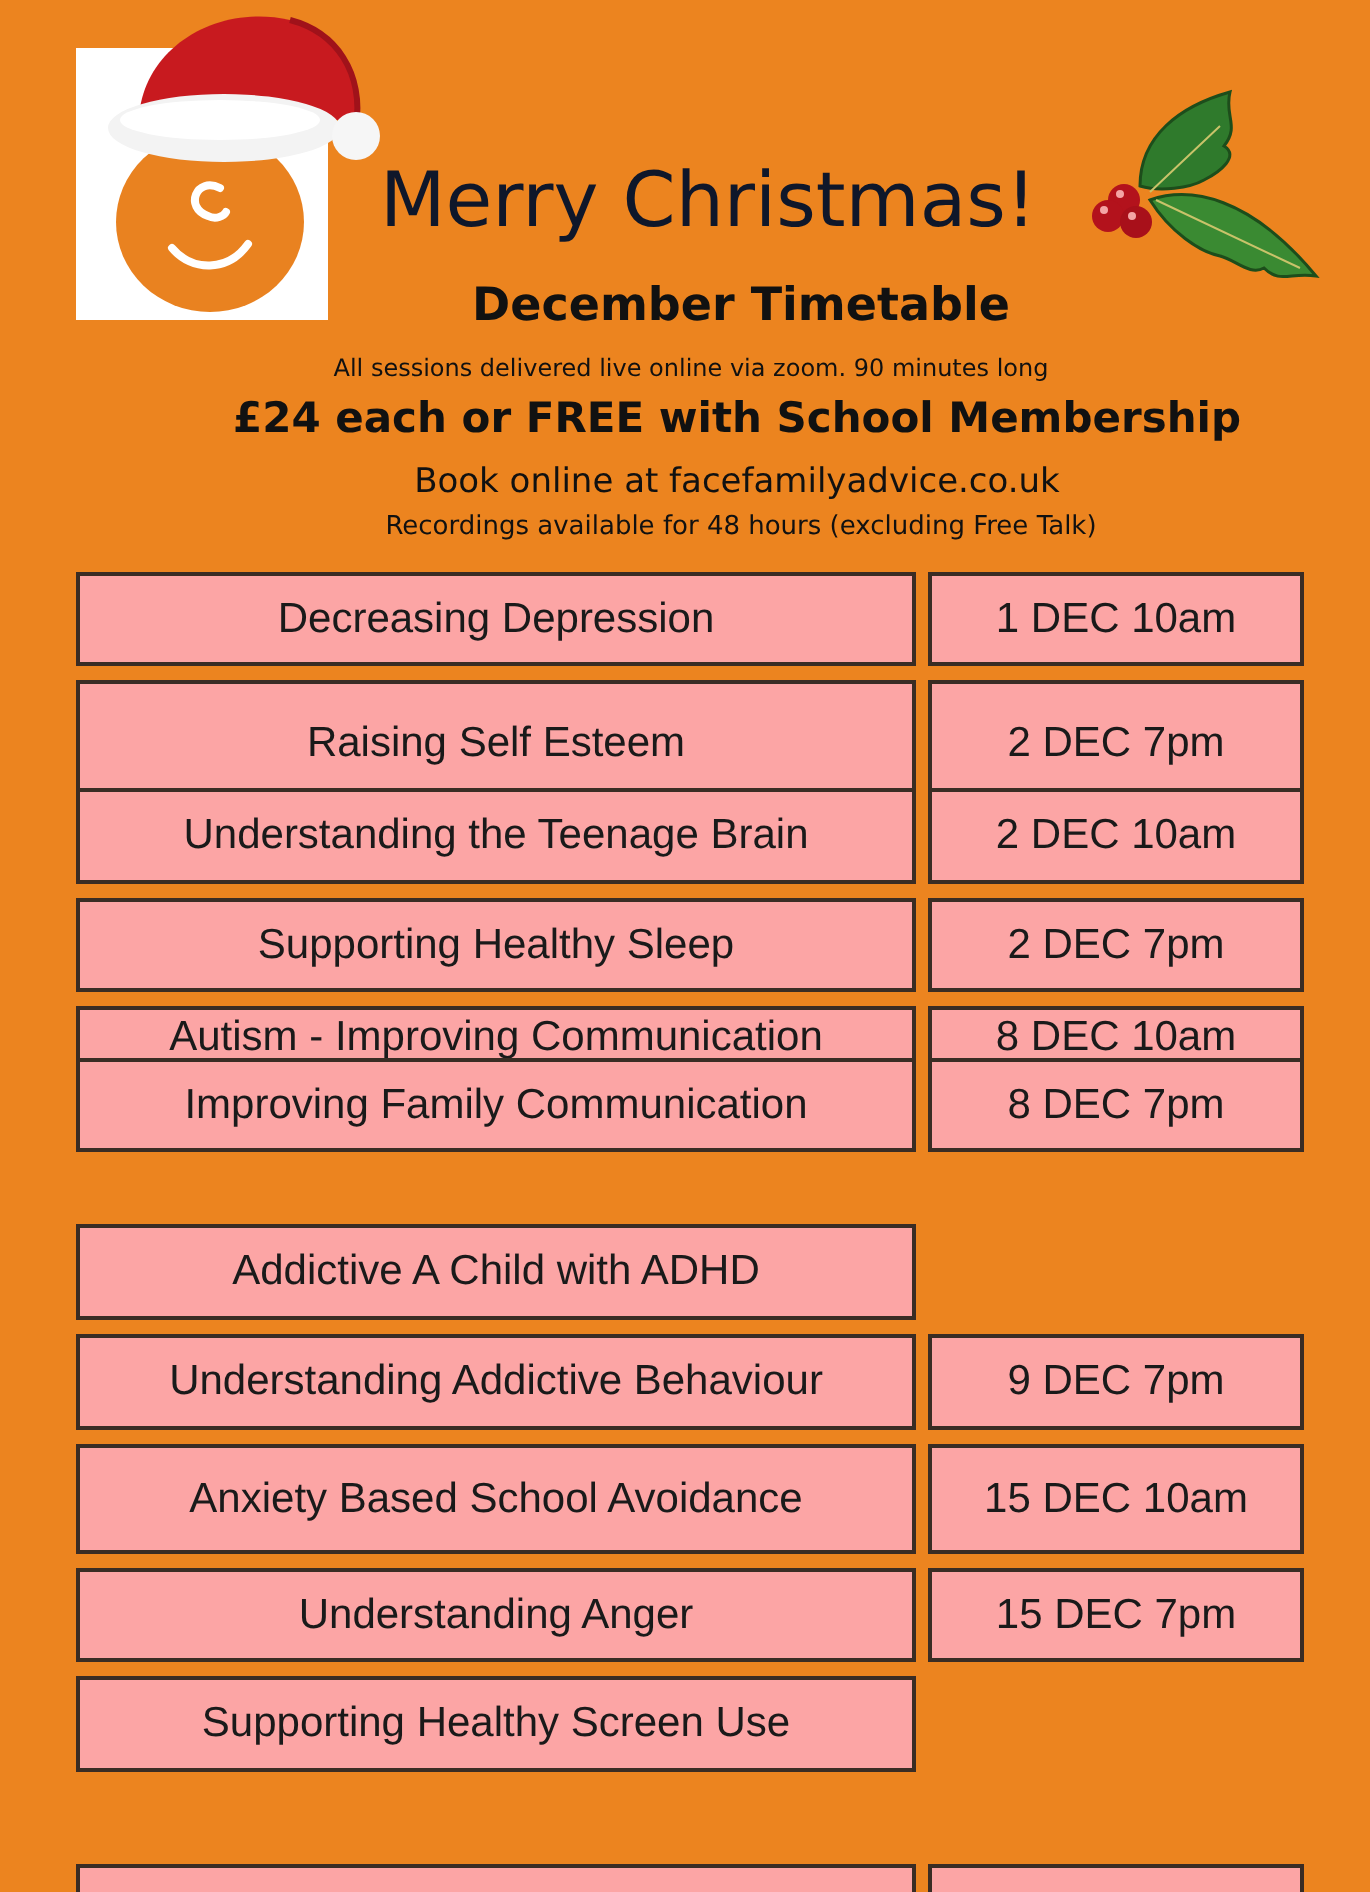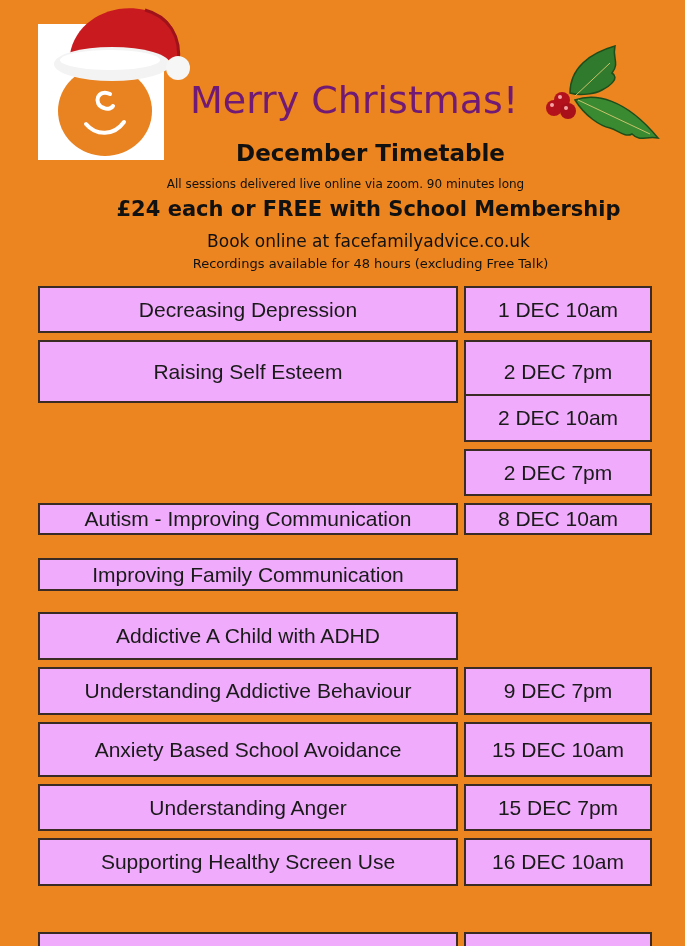--- a/index.html
+++ b/index.html
@@ -14,33 +14,33 @@
     background:#ffffff;
   }
   .logo-face {
     position:absolute; left:20px; top:42px; width:94px; height:90px;
     border-radius:50%; background:#e98220;
   }
   .santa-hat { position:absolute; left:50px; top:2px; width:145px; height:82px; }
   .holly { position:absolute; left:540px; top:38px; width:125px; height:110px; }
   .title {
     position:absolute; left:190px; top:78px; width:340px;
-    font-family:"DejaVu Sans", sans-serif; font-size:38px; color:#701a75;
+    font-family:"DejaVu Sans", sans-serif; font-size:38px; color:#0f172a;
     letter-spacing:0px; font-style:normal;
   }
   .centered { position:absolute; left:0; width:685px; text-align:center; color:#111; font-family:"DejaVu Sans", sans-serif; }
   .subtitle { top:140px; font-size:23px; font-weight:bold; left:28px; }
   .line1 { top:177px; font-size:12px; left:3px; }
   .price { top:197px; font-size:21px; font-weight:bold; left:26px; }
   .book { top:231px; font-size:17px; left:26px; }
   .rec { top:256px; font-size:13px; left:28px; }
   .row { position:absolute; left:38px; width:614px; }
   .cell {
     position:absolute; top:0; bottom:0;
-    background:#f0abfc; border:2px solid #3a2c24;
+    background:#fca5a5; border:2px solid #3a2c24;
     box-sizing:border-box;
     display:flex; align-items:center; justify-content:center;
     font-size:21px; color:#1a1a1a;
     font-family:"Liberation Sans", sans-serif;
   }
   .cell.topic { left:0; width:420px; }
   .cell.when { left:426px; width:188px; }
 </style>
 </head>
 <body>
@@ -84,48 +84,50 @@
 <div>
   <div class="row" style="top:286px;height:47px;">
     <div class="cell topic">Decreasing Depression</div>
     <div class="cell when">1 DEC 10am</div>
   </div>
   <div class="row" style="top:340px;height:63px;">
     <div class="cell topic">Raising Self Esteem</div>
     <div class="cell when">2 DEC 7pm</div>
   </div>
   <div class="row" style="top:394px;height:48px;">
+    <div class="cell topic">Understanding the Teenage Brain</div>
     <div class="cell when">2 DEC 10am</div>
   </div>
   <div class="row" style="top:449px;height:47px;">
+    <div class="cell topic">Supporting Healthy Sleep</div>
     <div class="cell when">2 DEC 7pm</div>
   </div>
   <div class="row" style="top:503px;height:32px;">
     <div class="cell topic">Autism - Improving Communication</div>
     <div class="cell when">8 DEC 10am</div>
   </div>
-  <div class="row" style="top:558px;height:33px;padding-left:18px;">
+  <div class="row" style="top:529px;height:47px;padding-left:18px;">
     <div class="cell topic">Improving Family Communication</div>
+    <div class="cell when">8 DEC 7pm</div>
   </div>
   <div class="row" style="top:612px;height:48px;">
     <div class="cell topic">Addictive A Child with ADHD</div>
   </div>
   <div class="row" style="top:667px;height:48px;text-align:center;">
     <div class="cell topic">Understanding Addictive Behaviour</div>
     <div class="cell when">9 DEC 7pm</div>
   </div>
   <div class="row" style="top:722px;height:55px;">
     <div class="cell topic">Anxiety Based School Avoidance</div>
     <div class="cell when">15 DEC 10am</div>
   </div>
   <div class="row" style="top:784px;height:47px;">
     <div class="cell topic">Understanding Anger</div>
     <div class="cell when">15 DEC 7pm</div>
   </div>
   <div class="row" style="top:838px;height:48px;text-decoration:underline;">
     <div class="cell topic">Supporting Healthy Screen Use</div>
-    <div class="cell when">16 DEC 10am</div>
   </div>
   <div class="row" style="top:894px;height:47px;margin-top:38px;">
     <div class="cell topic">Facing Defiance</div>
     <div class="cell when">16 DEC 7pm</div>
   </div>
 </div>
 
 </body></html>

